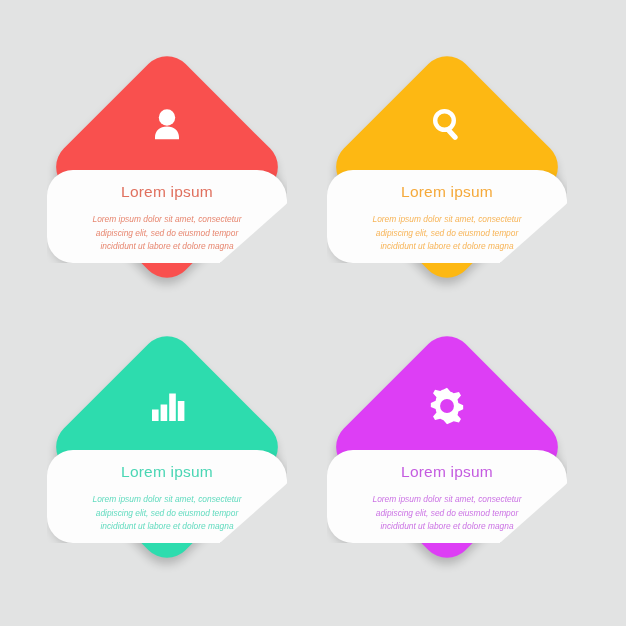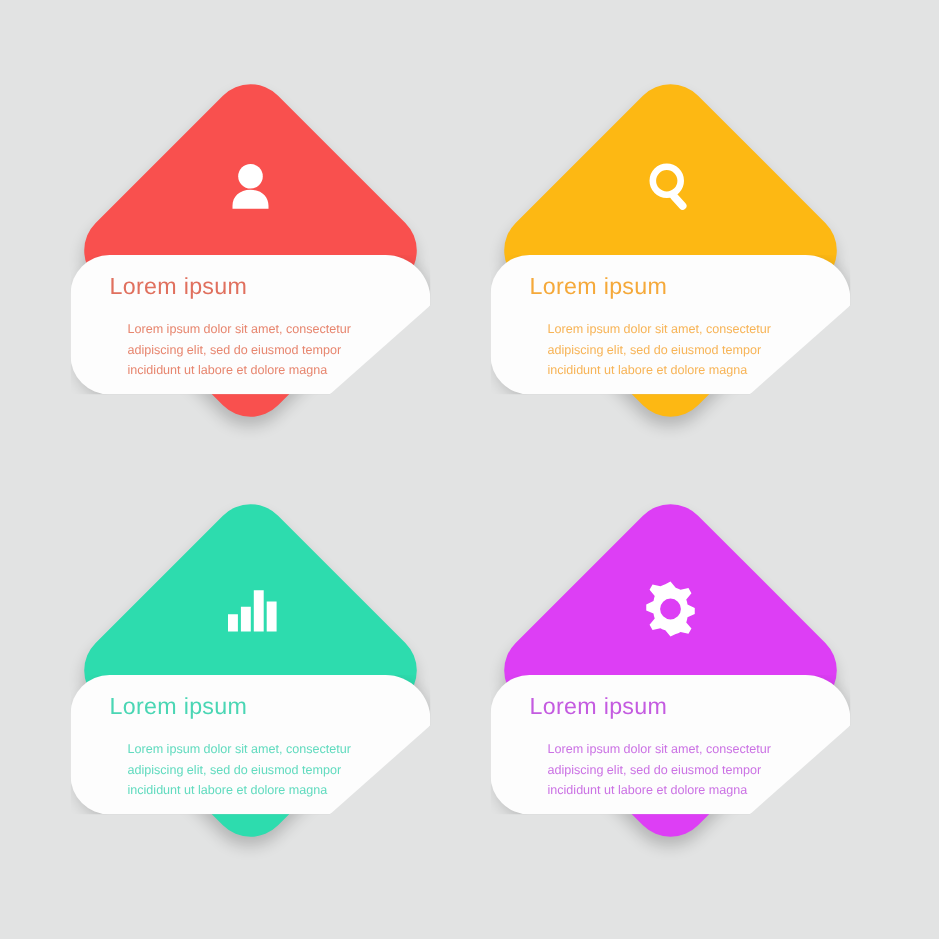--- a/index.html
+++ b/index.html
@@ -55,34 +55,35 @@
     background: #fdfdfd;
     border-top-left-radius: 26px;
     border-bottom-left-radius: 26px;
     border-top-right-radius: 30px;
     border-bottom-right-radius: 4px;
     box-shadow: 3px 4px 9px rgba(0,0,0,0.17);
     -webkit-clip-path: polygon(0 0, 100% 0, 100% 36%, 72% 100%, 0 100%);
     clip-path: polygon(0 0, 100% 0, 100% 36%, 72% 100%, 0 100%);
     box-sizing: border-box;
     padding: 13px 26px 0 26px;
-    text-align: left;
+    text-align: center;
   }
 
   .band-title {
     font-size: 15.5px;
     letter-spacing: 0.2px;
     margin: 0 0 6px 0;
     font-weight: 400;
   }
   .band-body {
     font-size: 8.4px;
     line-height: 1.62;
     margin: 12px;
     font-weight: 400;
+    font-style: italic;
   }
 
   
   .icon {
     position: absolute;
     left: 0;
     top: 78px;
     width: 100%;
     text-align: center;
     line-height: 0;

